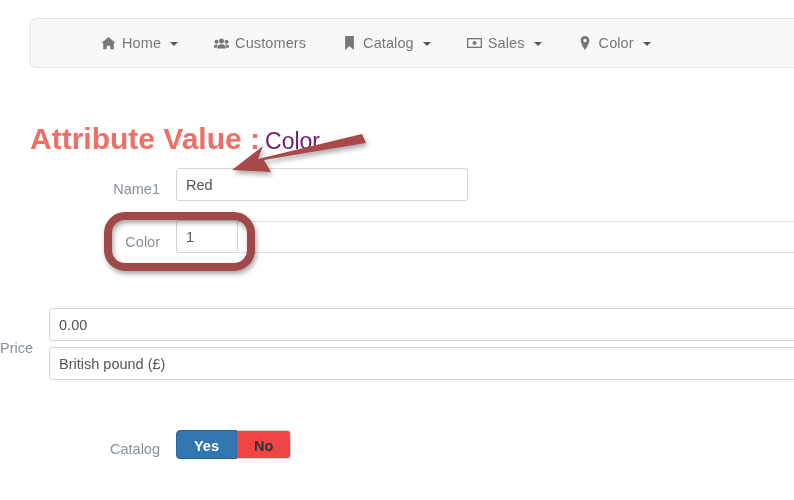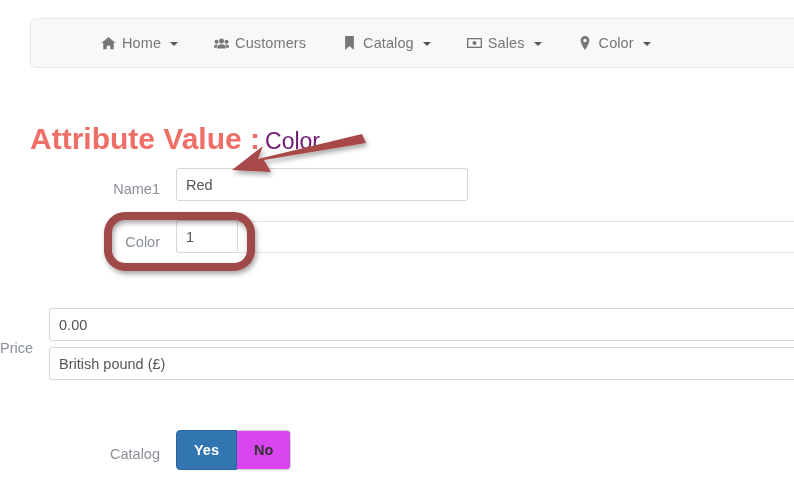--- a/index.html
+++ b/index.html
@@ -145,35 +145,35 @@
     left: 0; top: 0;
     z-index: 2;
   }
 
   
   .btn-group { display: inline-flex; }
   .btn {
     font-family: "Liberation Sans", sans-serif;
     font-size: 14.5px;
     font-weight: bold;
-    height: 40px;
+    height: 29px;
     padding: 0 17px;
     border: 1px solid;
     cursor: pointer;
     box-sizing: border-box;
     line-height: 31px;
   }
   .btn-yes {
     background: #3276b1;
     border-color: #2b669a;
     color: #ffffff;
     border-radius: 4px 0 0 4px;
   }
   .btn-no {
-    background: #d946ef;
+    background: #ef4444;
     border-color: #d4d4d4;
     border-left: none;
     color: #333333;
     border-radius: 0 4px 4px 0;
   }
 
   
   .annot {
     position: absolute;
     left: 0; top: 0;

